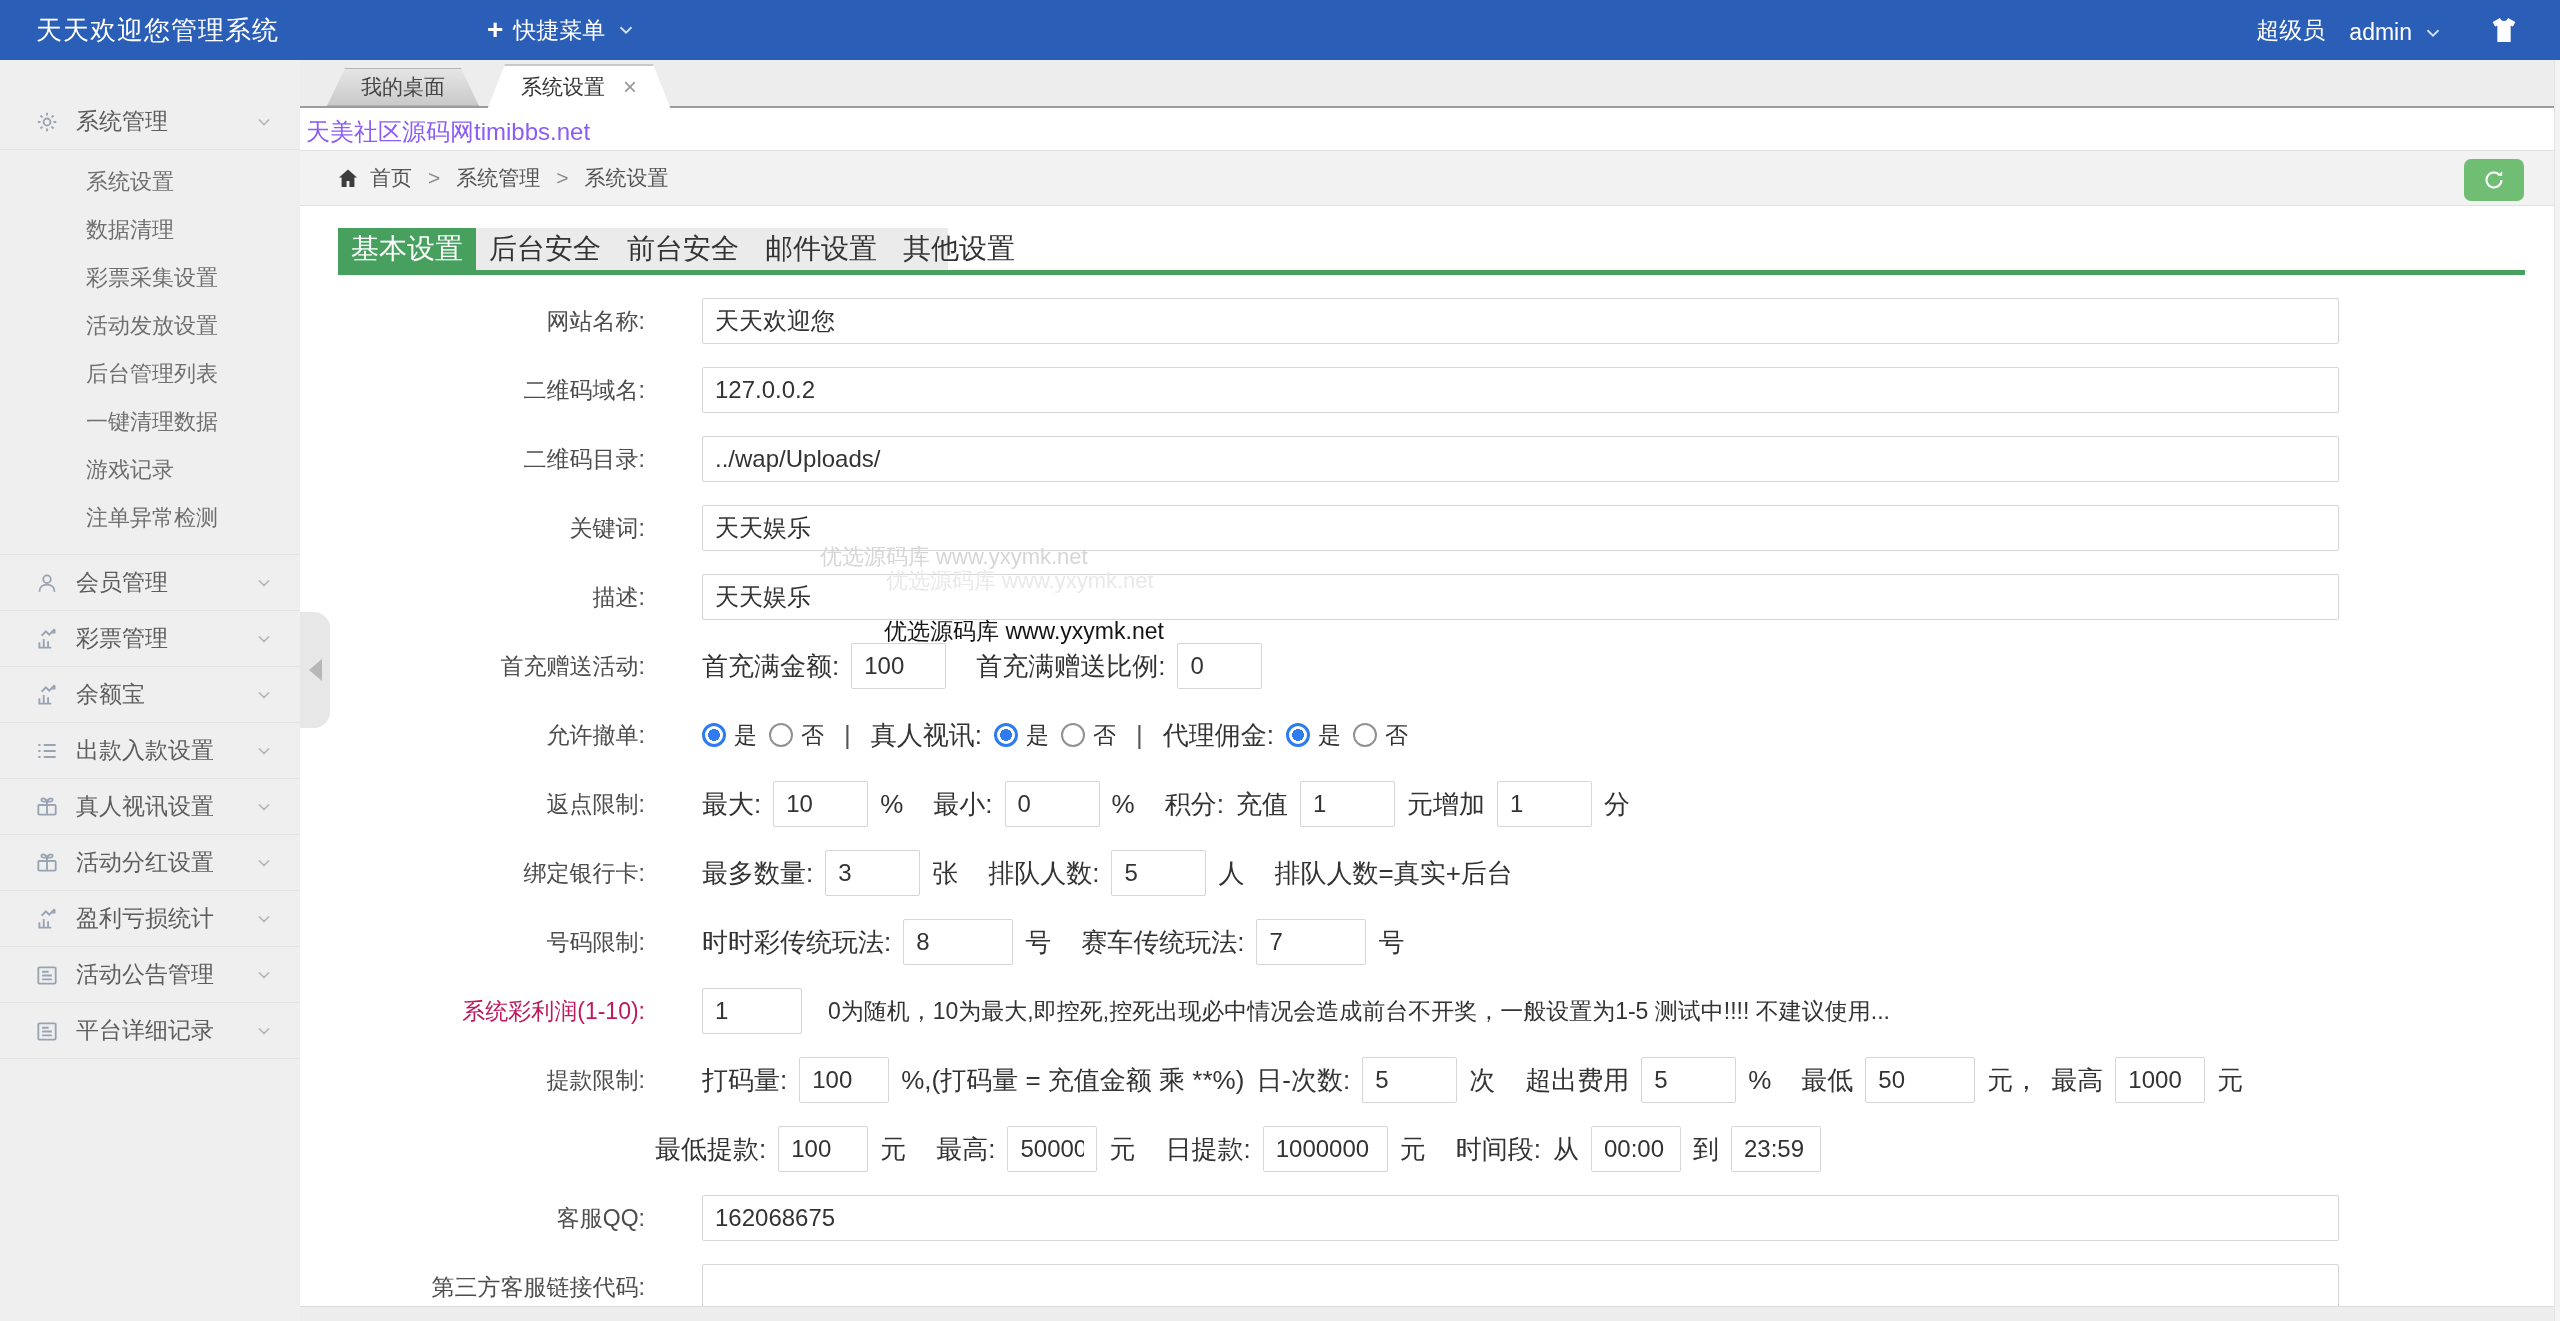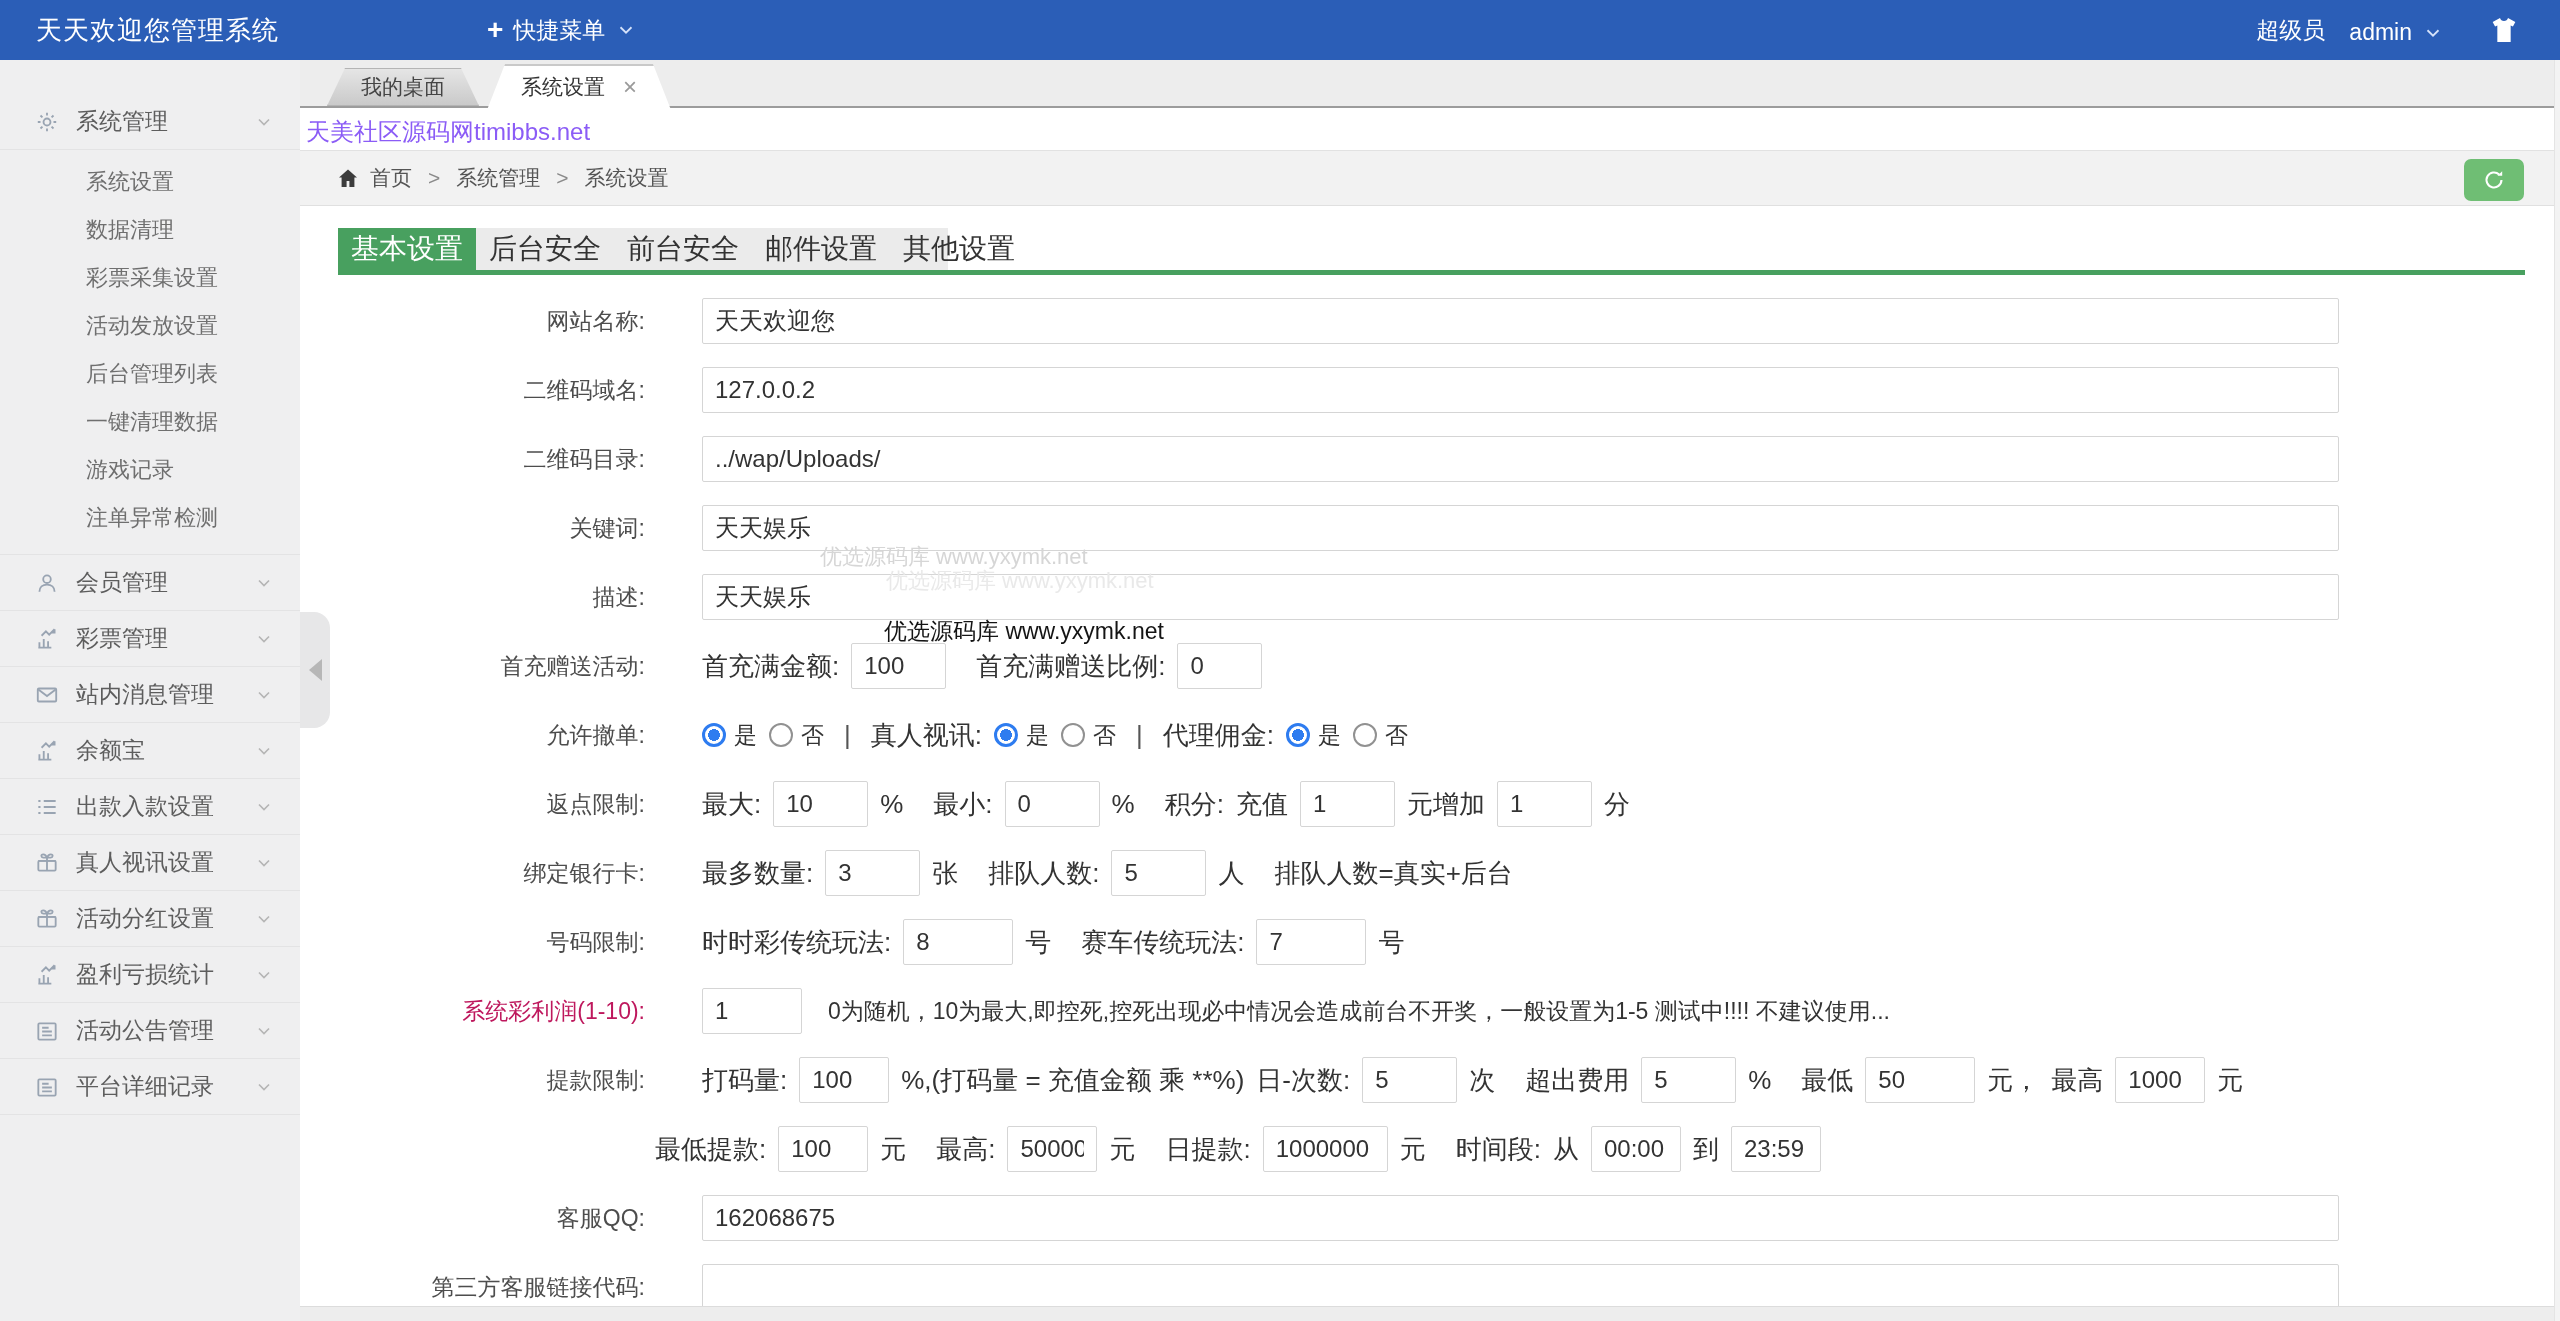--- a/index.html
+++ b/index.html
@@ -173,30 +173,20 @@
     <svg class="sicon" viewBox="0 0 24 24">
       <path d="M5 20v-5M9 20v-8M13 20v-6M4 20h12"></path>
         <path d="M7 9l4-4 3 3 5-5M19 3v3h-3"></path>
       </svg>
     <span class="slabel">彩票管理</span>
     <svg class="chev-g" viewBox="0 0 24 24">
         <path d="M6 9l6 6 6-6" fill="none" stroke="#b5b5b5" stroke-width="2"></path>
       </svg>
   </div>
 
-  <div class="side-parent">
-    <svg class="sicon" viewBox="0 0 24 24">
-      <rect x="3.5" y="6" width="17" height="12" rx="1"></rect>
-        <path d="M4 7l8 6 8-6"></path>
-      </svg>
-    <span class="slabel">站内消息管理</span>
-    <svg class="chev-g" viewBox="0 0 24 24">
-        <path d="M6 9l6 6 6-6" fill="none" stroke="#b5b5b5" stroke-width="2"></path>
-      </svg>
-  </div>
 
   <div class="side-parent">
     <svg class="sicon" viewBox="0 0 24 24">
       <path d="M5 20v-5M9 20v-8M13 20v-6M4 20h12"></path>
         <path d="M7 9l4-4 3 3 5-5M19 3v3h-3"></path>
       </svg>
     <span class="slabel">余额宝</span>
     <svg class="chev-g" viewBox="0 0 24 24">
         <path d="M6 9l6 6 6-6" fill="none" stroke="#b5b5b5" stroke-width="2"></path>
       </svg>

